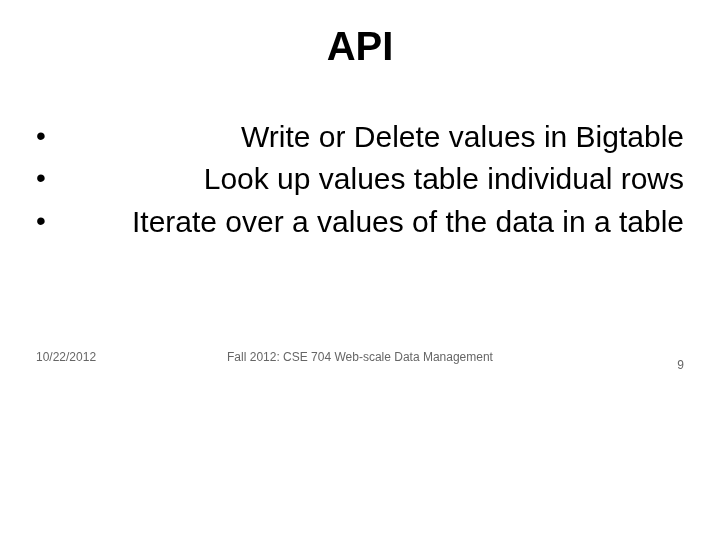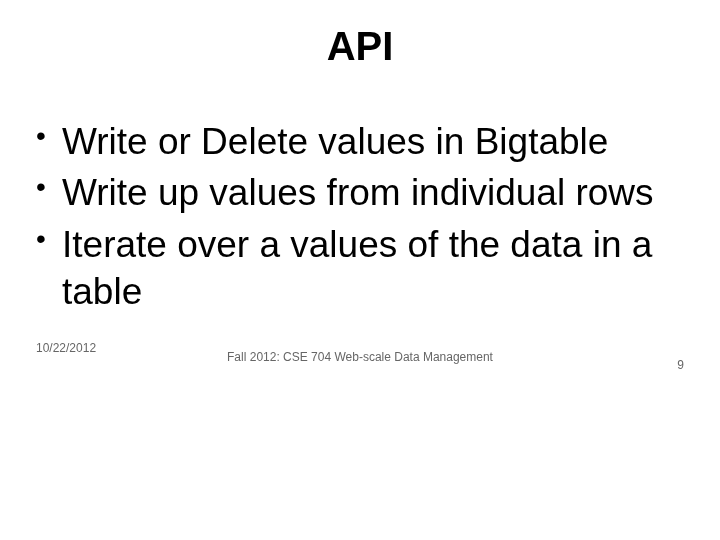--- a/index.html
+++ b/index.html
@@ -1,37 +1,37 @@
 <!DOCTYPE html>
 <html><head>
 <meta charset="utf-8">
 <style>
   * { margin: 0; padding: 0; box-sizing: border-box; }
   html, body { width: 720px; height: 540px; background: #fff; font-family: Arial, Helvetica, sans-serif; color: #000; }
   .slide { position: relative; width: 720px; height: 392px; border-radius: 8px; }
   .title { position: absolute; top: 24px; left: 0; width: 720px; text-align: center; font-size: 40px; font-weight: 700; }
   .body { position: absolute; top: 118px; left: 36px; right: 36px; }
   ul.bullets { list-style: none; }
-  ul.bullets li { font-size: 37px; line-height: 1.28; margin-bottom: 4px; position: relative; padding-left: 26px; }
+  ul.bullets li { font-size: 30px; line-height: 1.28; margin-bottom: 4px; position: relative; padding-left: 26px; text-align: right; }
   ul.bullets li::before { content: "•"; position: absolute; left: 0; top: 0; font-size: 28px; }
   .footer { position: absolute; bottom: 20px; left: 0; width: 720px; font-size: 12px; color: #666; }
-  .footer-date { position: absolute; left: 36px; bottom: 17px; }
+  .footer-date { position: absolute; left: 36px; bottom: 8px; }
   .footer-center { position: absolute; left: 0; width: 720px; text-align: center; bottom: 8px; }
   .footer-num { position: absolute; right: 36px; bottom: 0; }
 </style>
 </head>
 <body>
 
 <div class="slide">
   <h1 class="title">API</h1>
 
   <div class="body">
     <ul class="bullets">
       <li>Write or Delete values in Bigtable</li>
-      <li>Write up values from individual rows</li>
+      <li>Look up values table individual rows</li>
       <li>Iterate over a values of the data in a table</li>
     </ul>
   </div>
 
   <div class="footer">
     <div class="footer-date">10/22/2012</div>
     <div class="footer-center">Fall 2012: CSE 704 Web-scale Data Management</div>
     <div class="footer-num">9</div>
   </div>
 </div>

